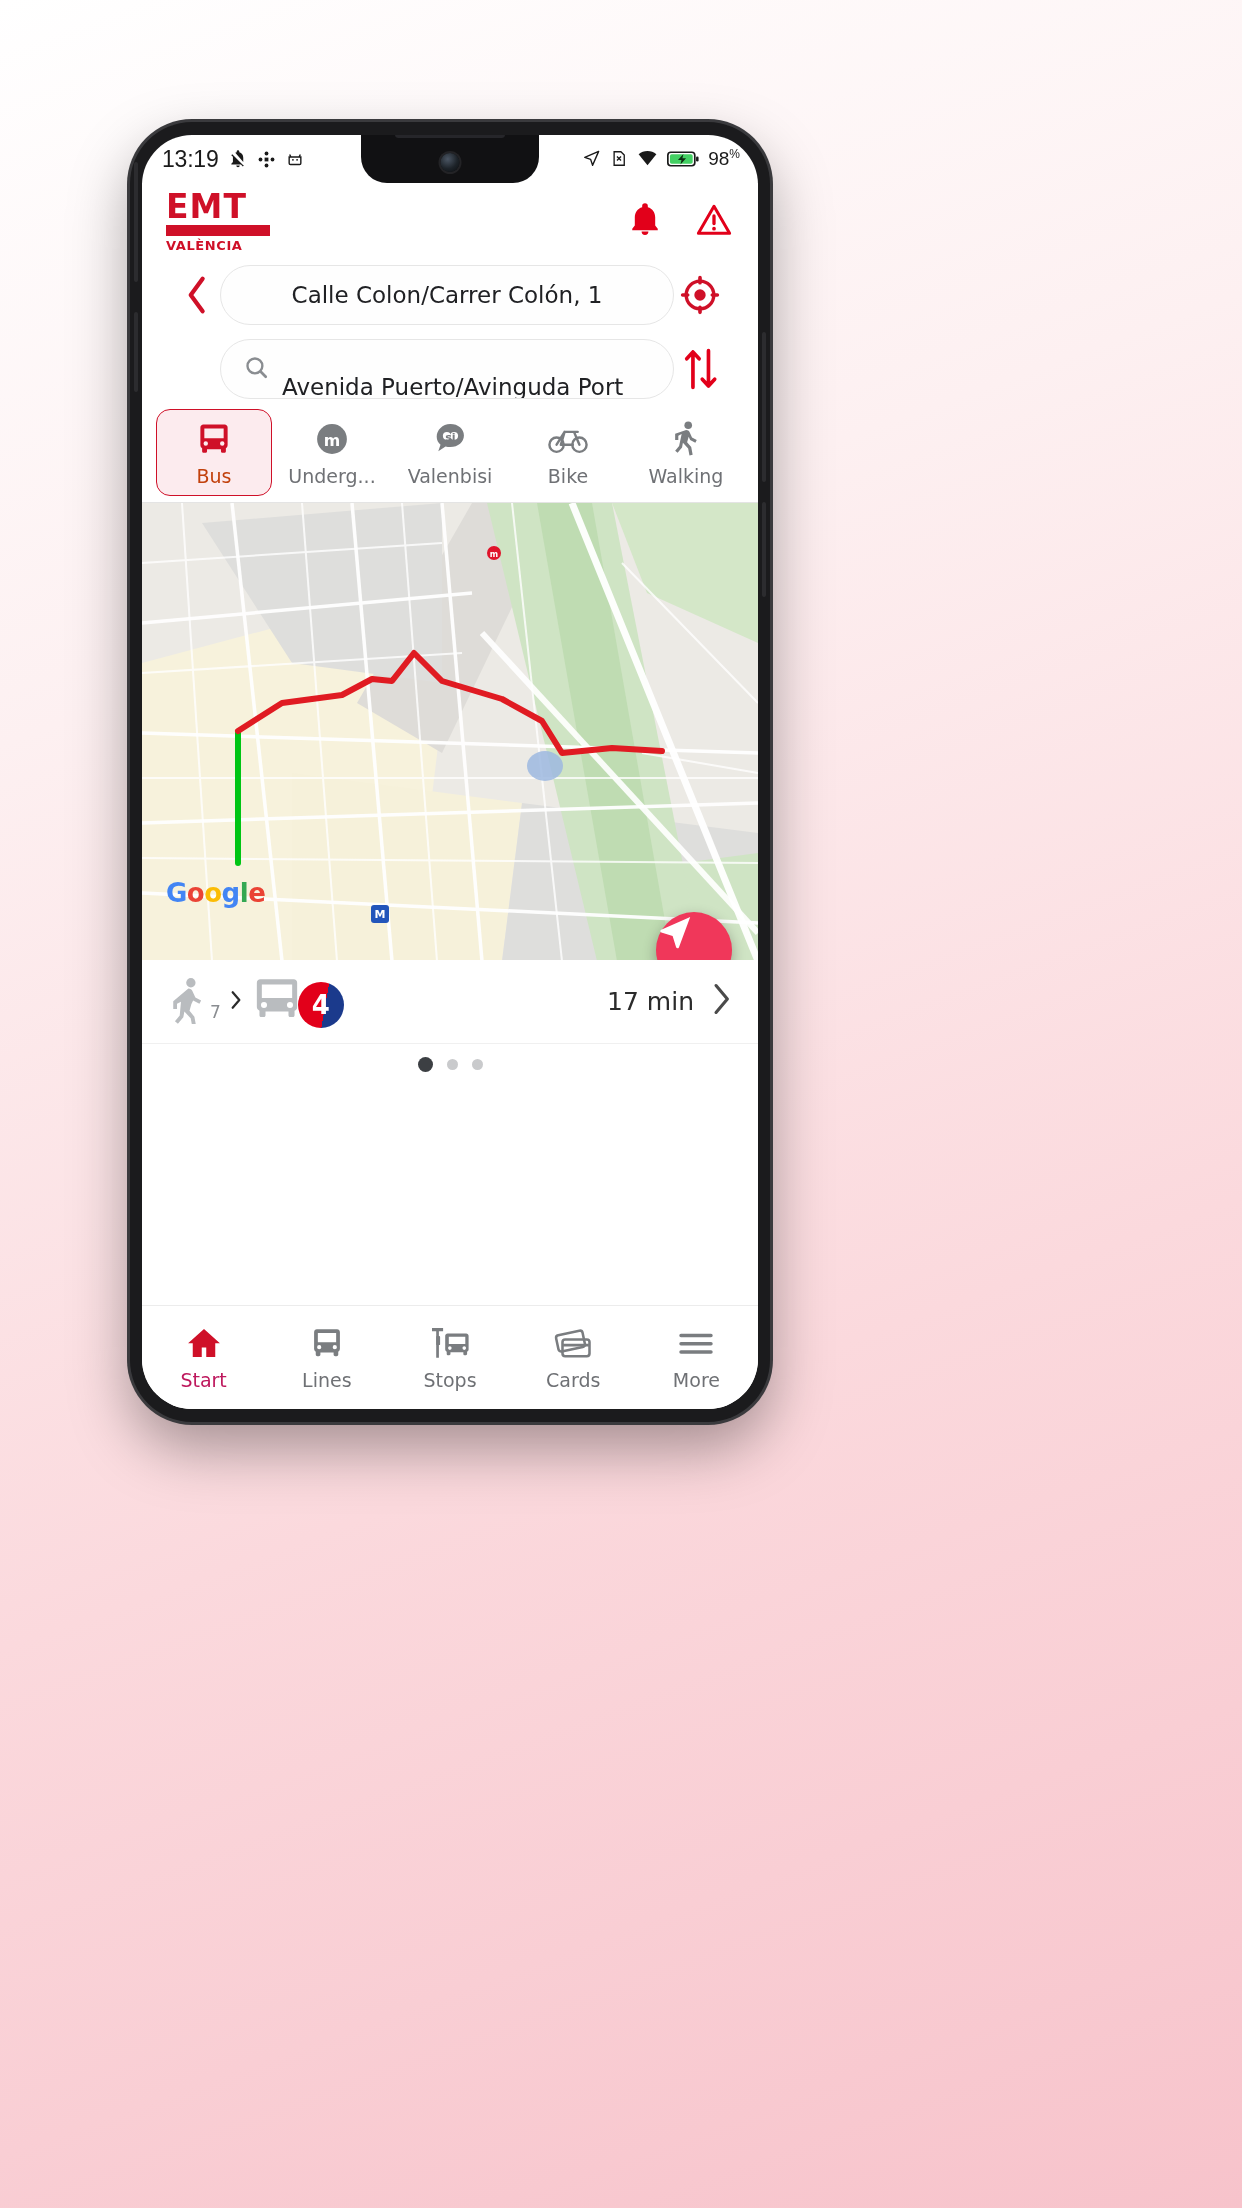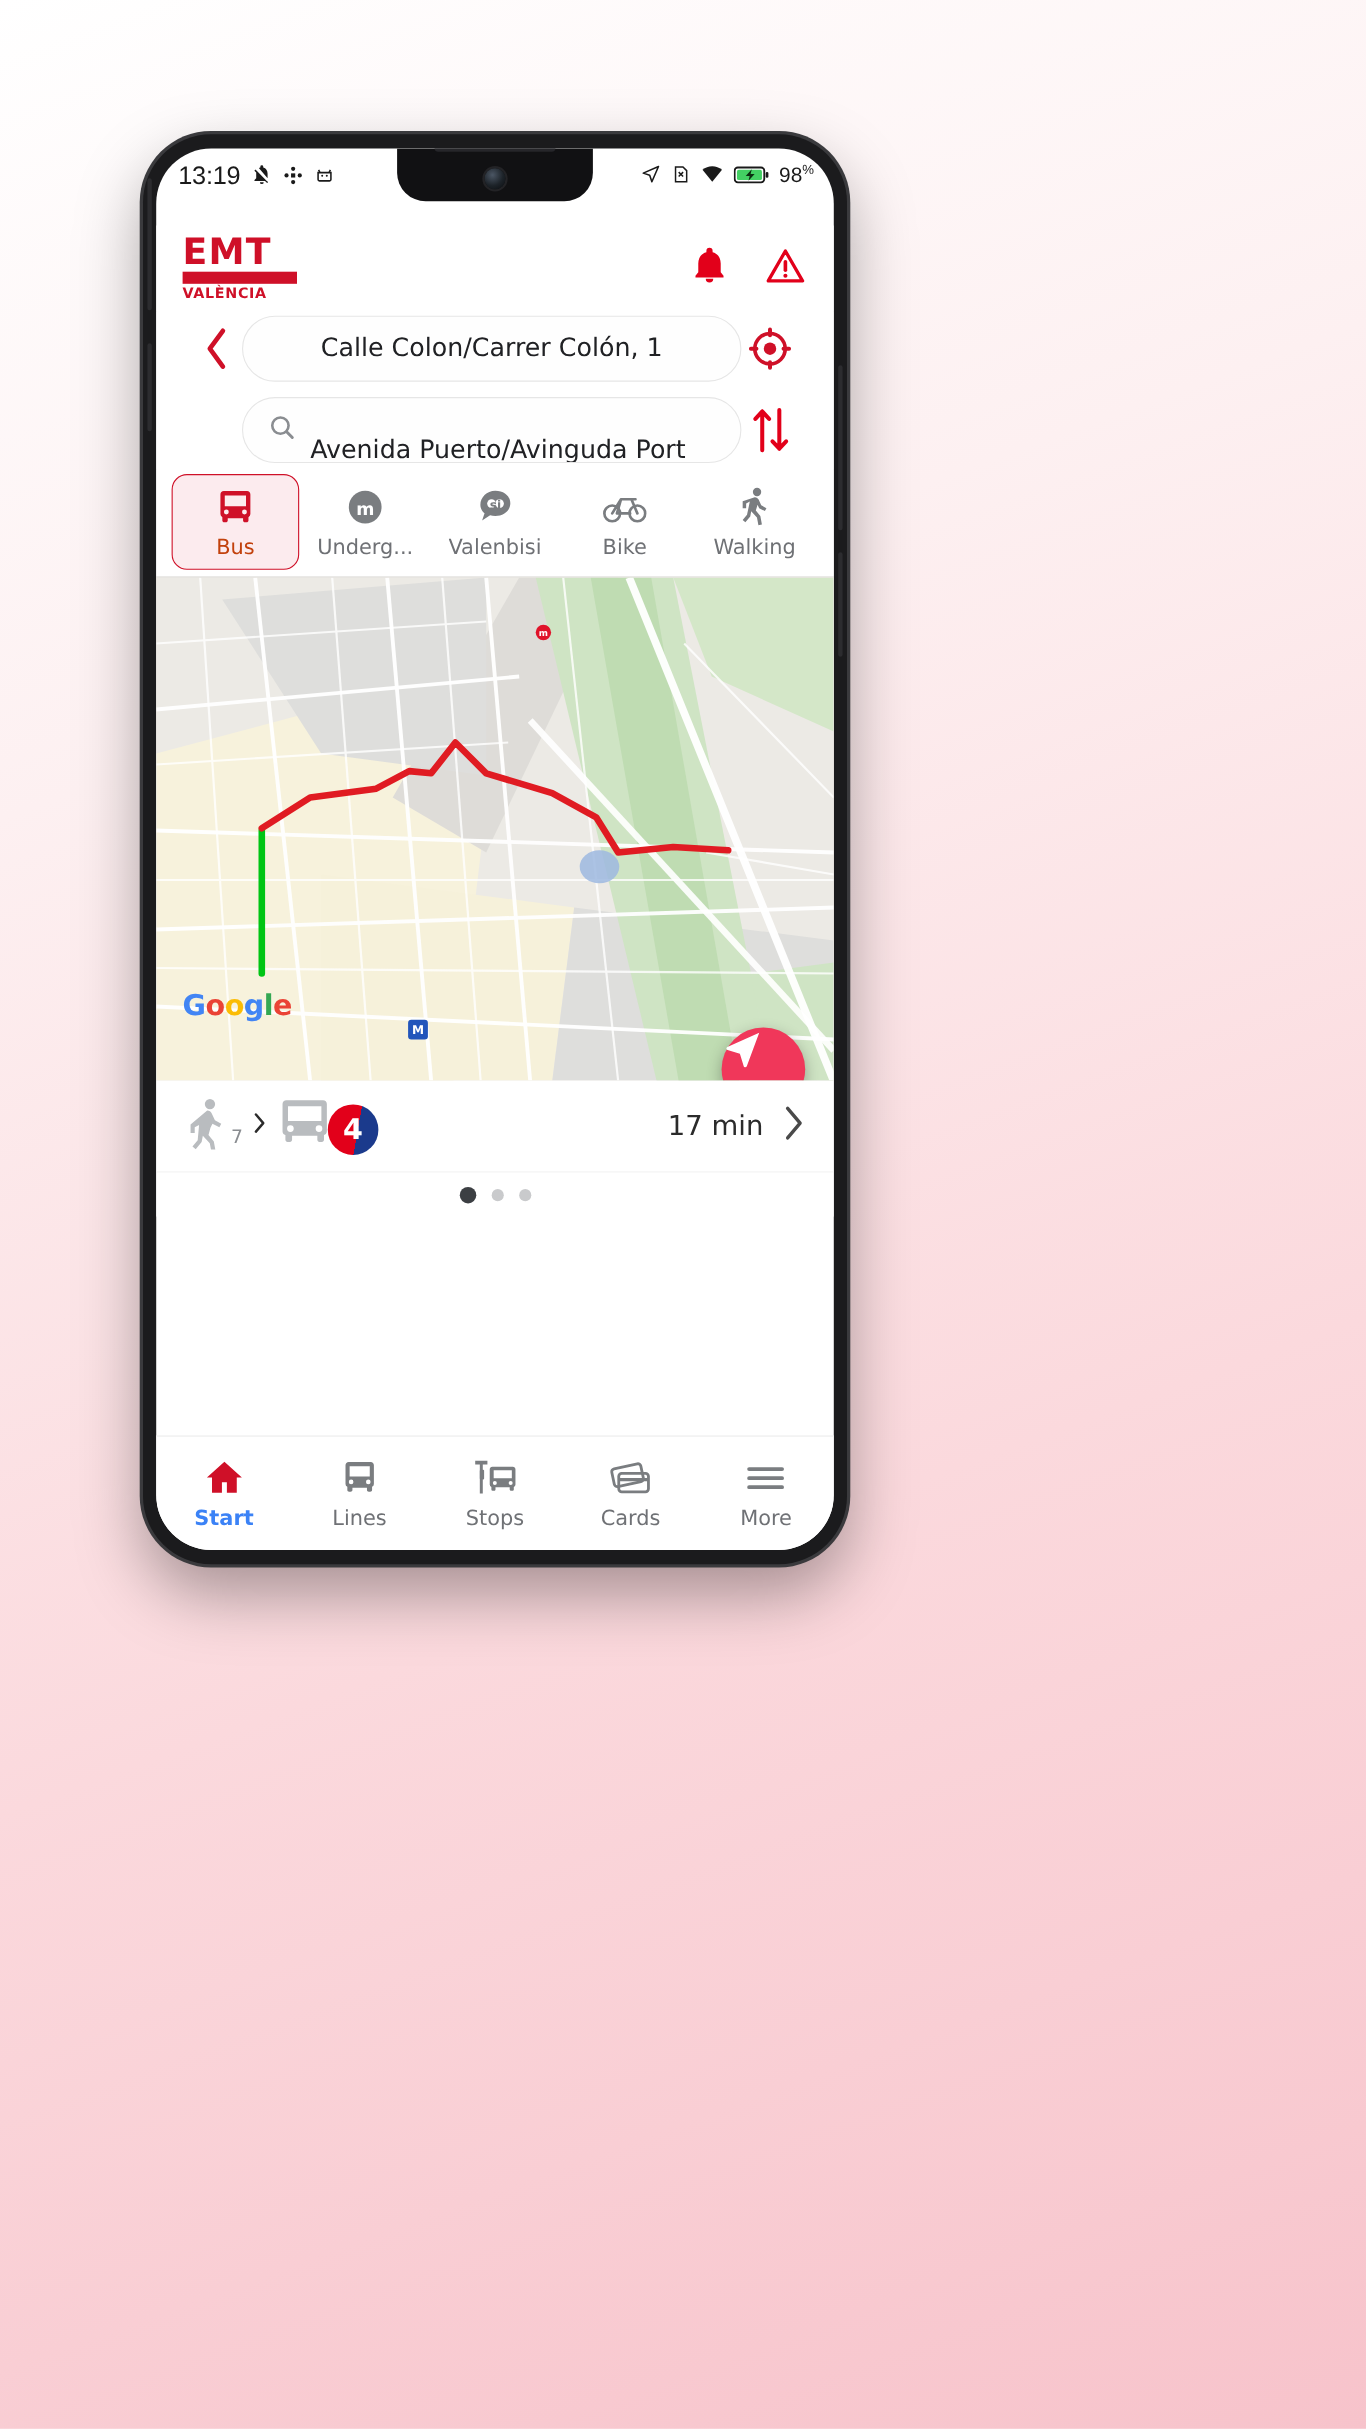--- a/index.html
+++ b/index.html
@@ -73,21 +73,21 @@
   }
   #statusbar .left, #statusbar .right { display: flex; align-items: center; gap: 9px; }
   #statusbar .clock { font-size: 23px; letter-spacing: -.2px; }
   .sicon { display:inline-flex; align-items:center; }
   .batt-pct { font-size: 19px; }
   .batt-pct sup { font-size: 12px; }
 
   
   #appheader {
     height: 78px; display: flex; align-items: center; justify-content: space-between;
-    padding: 0 26px 0 24px; background:#fff;margin-top:22px;
+    padding: 0 26px 0 24px; background:#fff;
   }
   .logo { width: 104px; }
   .logo .emt {
     font-family: "DejaVu Sans", sans-serif;
     font-weight: 700; font-size: 33px; letter-spacing: 1px;
     color: #cf1028; line-height: .95;
   }
   .logo .bar { height: 11px; background: #cf1028; margin: 3px 0 2px; }
   .logo .val {
     font-family: "DejaVu Sans", sans-serif;
@@ -186,21 +186,21 @@
     position:absolute; left:0; right:0; bottom:0; height: 104px;
     background:#fff; border-top:1px solid #ececec;
     display:flex; align-items:center;
   }
   .navitem {
     flex:1; display:flex; flex-direction:column; align-items:center; gap:8px;
   }
   .navitem .nlabel {
     font-size: 19px; color:#6f7175; font-family:"DejaVu Sans", sans-serif;
   }
-  .navitem.active .nlabel { color:#3b82f6;font-weight:bold; }
+  .navitem.active .nlabel { color:#be185d; }
 </style>
 </head>
 <body>
 
 <div id="phone">
   <div class="side-btn"></div>
   <div class="side-btn2"></div>
 
   <div id="screen">
 

